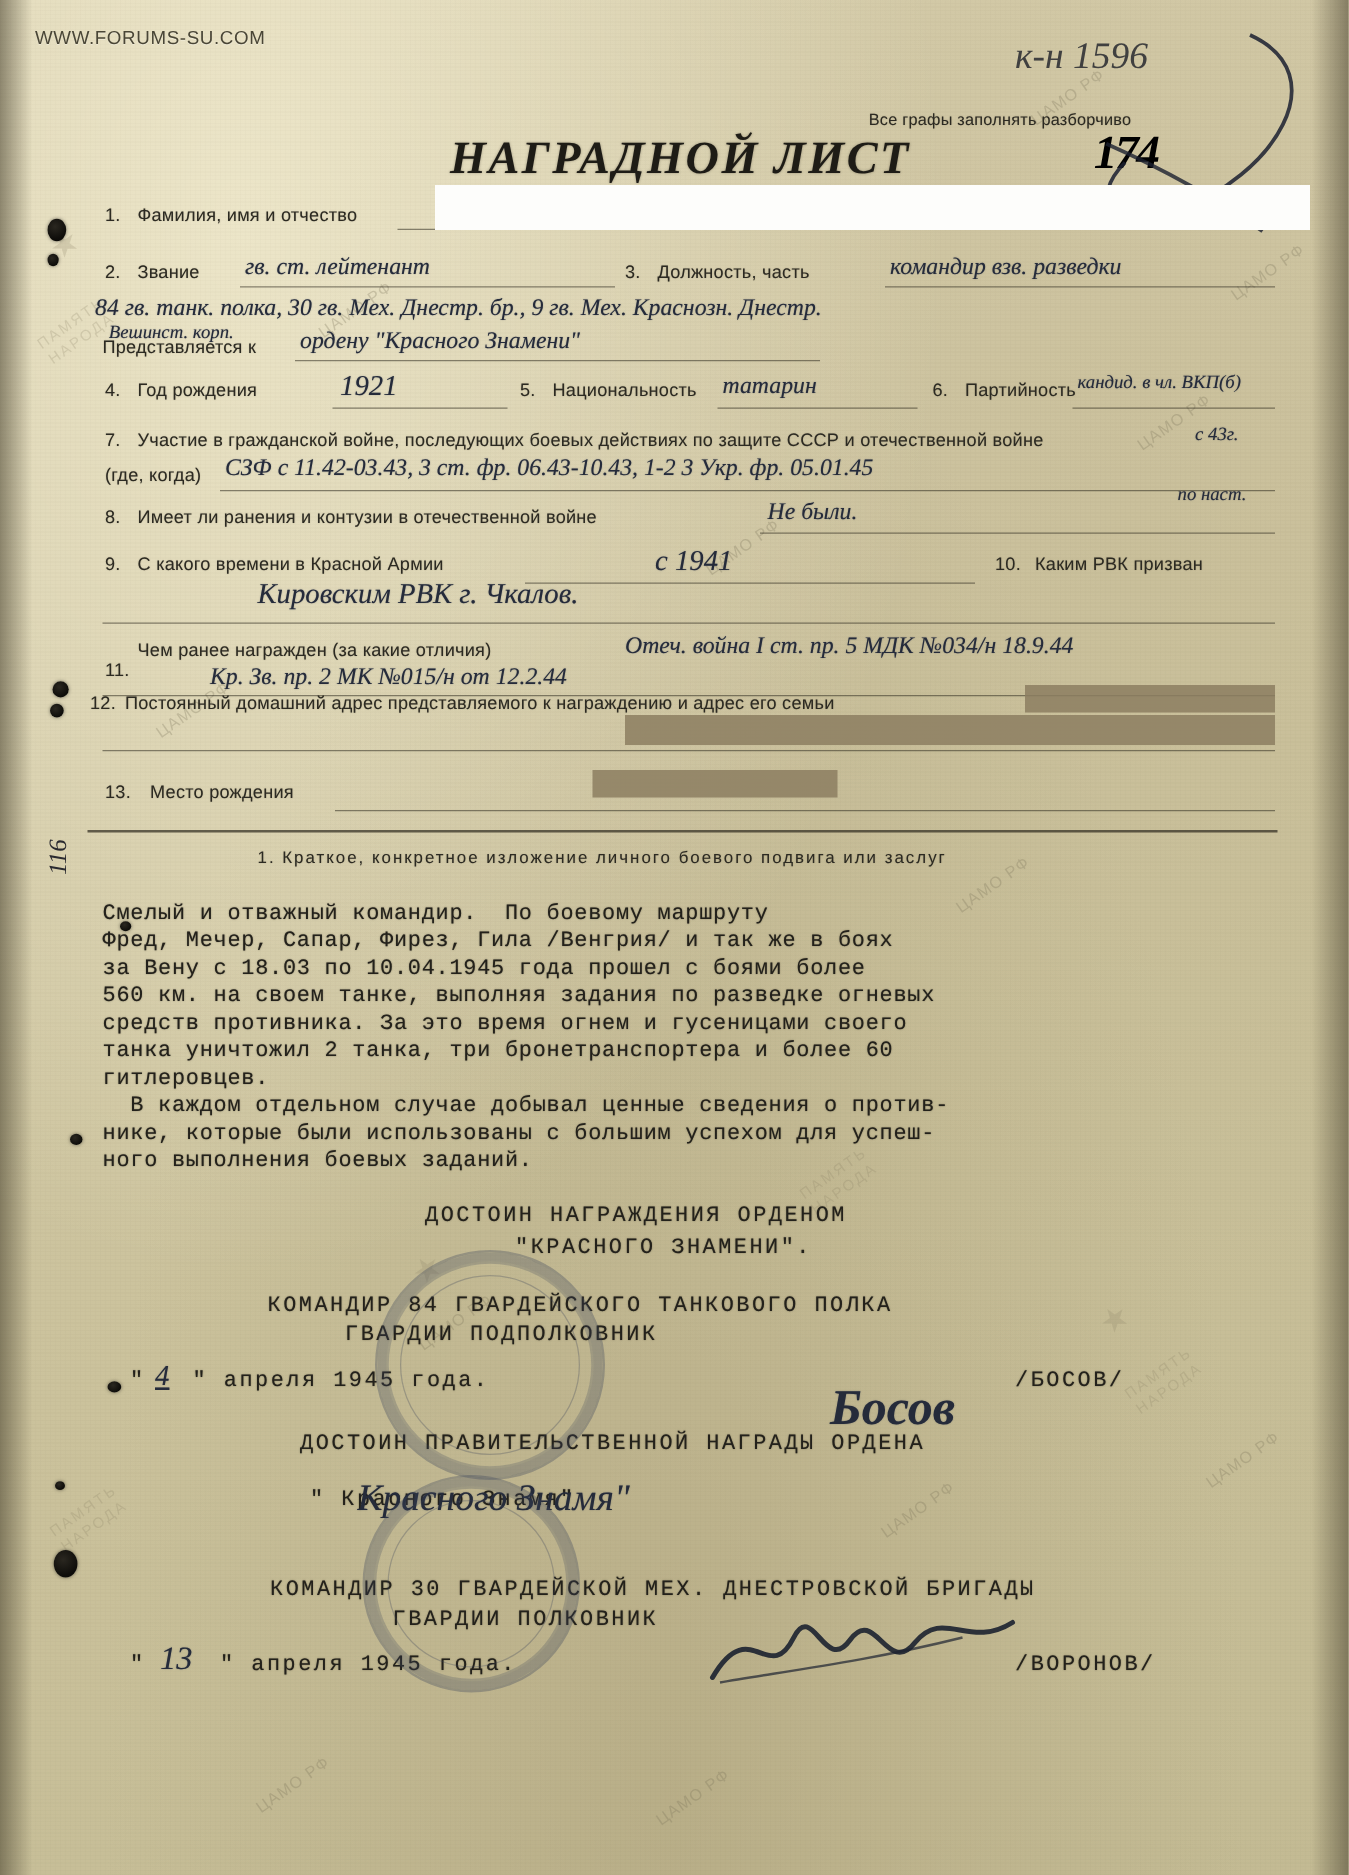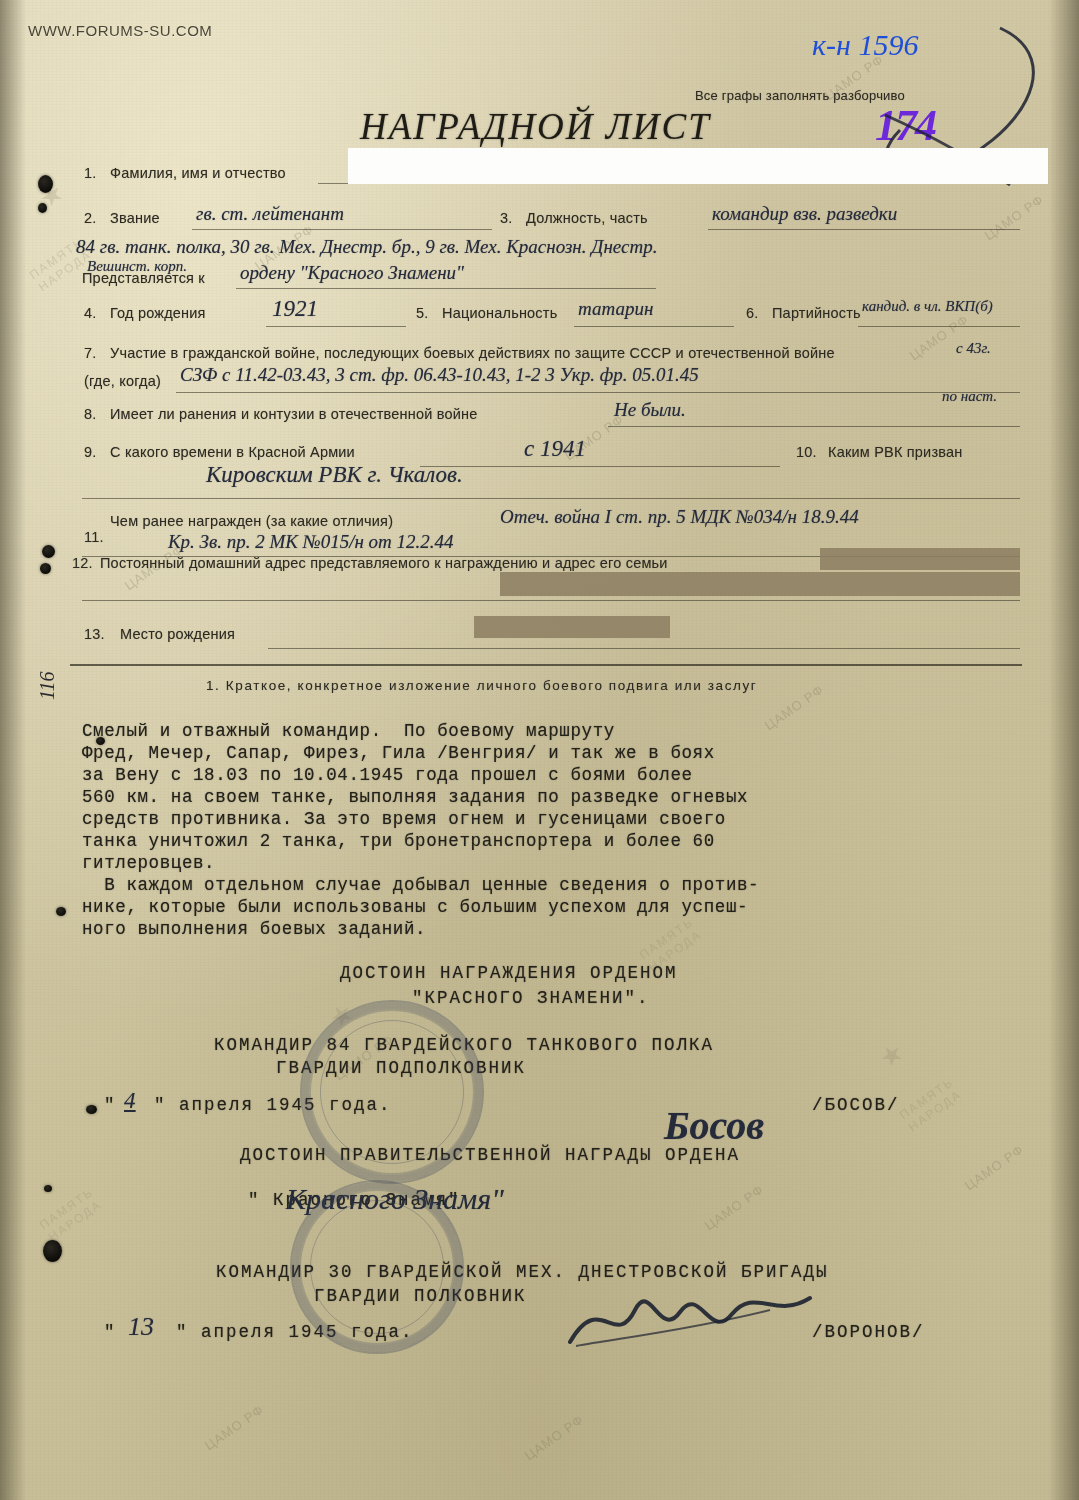--- a/index.html
+++ b/index.html
@@ -50,21 +50,21 @@
   .pr{
     position:absolute;color:#2c2a22;
     font-family:"Liberation Sans", sans-serif;
     font-size:14.5px;letter-spacing:.2px;white-space:nowrap;
     text-shadow:0 0 1px rgba(60,55,40,.35);
   }
   .pr.sp{letter-spacing:1.6px;}
   .title{
     position:absolute;left:360px;top:105px;
     font-family:"Liberation Serif", serif;
-    font-style:italic;font-weight:normal;font-size:37px;
+    font-style:italic;font-weight:bold;font-size:37px;
     color:#1e1c16;letter-spacing:2px;
     text-shadow:0 0 2px rgba(40,35,25,.4);
   }
   
   .hw{
     position:absolute;color:#252b3a;
     font-family:"Liberation Serif", serif;
     font-style:italic;font-size:19px;white-space:nowrap;
     text-shadow:0 0 1px rgba(30,40,70,.5);
   }
@@ -100,21 +100,21 @@
     position:absolute;border-radius:50%;
     border:2px solid rgba(60,68,90,.45);
     box-shadow:inset 0 0 0 7px rgba(60,68,90,.10), inset 0 0 0 9px rgba(60,68,90,.32);
     opacity:.75;
   }
   .stamp .inner{
     position:absolute;inset:18px;border-radius:50%;
     border:1.5px solid rgba(60,68,90,.40);
   }
   .scribble{
-    position:absolute;color:#1d4ed8;font-family:"Liberation Serif",serif;
+    position:absolute;color:#404040;font-family:"Liberation Serif",serif;
     font-style:italic;white-space:nowrap;
   }
   .edge-dark{
     position:absolute;background:linear-gradient(90deg, rgba(70,64,45,.55), rgba(70,64,45,0));
   }
   .sidecode{
     position:absolute;left:36px;top:700px;color:#2a2a30;
     font-family:"Liberation Serif",serif;font-style:italic;font-size:20px;
     transform:rotate(-90deg);transform-origin:left top;
   }
@@ -165,21 +165,21 @@
 <div class="hole" style="left:38px;top:203px;width:9px;height:10px;"></div>
 <div class="hole" style="left:42px;top:545px;width:13px;height:13px;"></div>
 <div class="hole" style="left:40px;top:563px;width:11px;height:11px;"></div>
 <div class="hole" style="left:43px;top:1240px;width:19px;height:22px;"></div>
 <div class="hole" style="left:56px;top:907px;width:10px;height:9px;"></div>
 <div class="hole" style="left:86px;top:1105px;width:11px;height:9px;"></div>
 <div class="hole" style="left:44px;top:1185px;width:8px;height:7px;"></div>
 <div class="hole" style="left:96px;top:737px;width:9px;height:8px;"></div>
 
 <div class="scribble" style="left:812px;top:28px;font-size:30px;">к-н 1596</div>
-<div class="scribble" style="left:875px;top:100px;font-size:44px;font-weight:bold;letter-spacing:-2px;color:#6d28d9;">174</div>
+<div class="scribble" style="left:875px;top:100px;font-size:38px;font-weight:bold;letter-spacing:-2px;color:#000000;">174</div>
 
 <svg style="position:absolute;left:770px;top:20px;" width="300" height="180">
   <path d="M230 8 C 300 40, 250 120, 170 150 C 120 168, 100 140, 130 110" fill="none" stroke="#1b2030" stroke-width="3" opacity=".85"></path>
   <path d="M115 95 C 160 115, 205 140, 240 165" fill="none" stroke="#1b2030" stroke-width="3" opacity=".8"></path>
 </svg>
 
 <div class="pr" style="left:695px;top:88px;font-size:13px;">Все графы заполнять разборчиво</div>
 
 <div class="title">НАГРАДНОЙ ЛИСТ</div>
 

